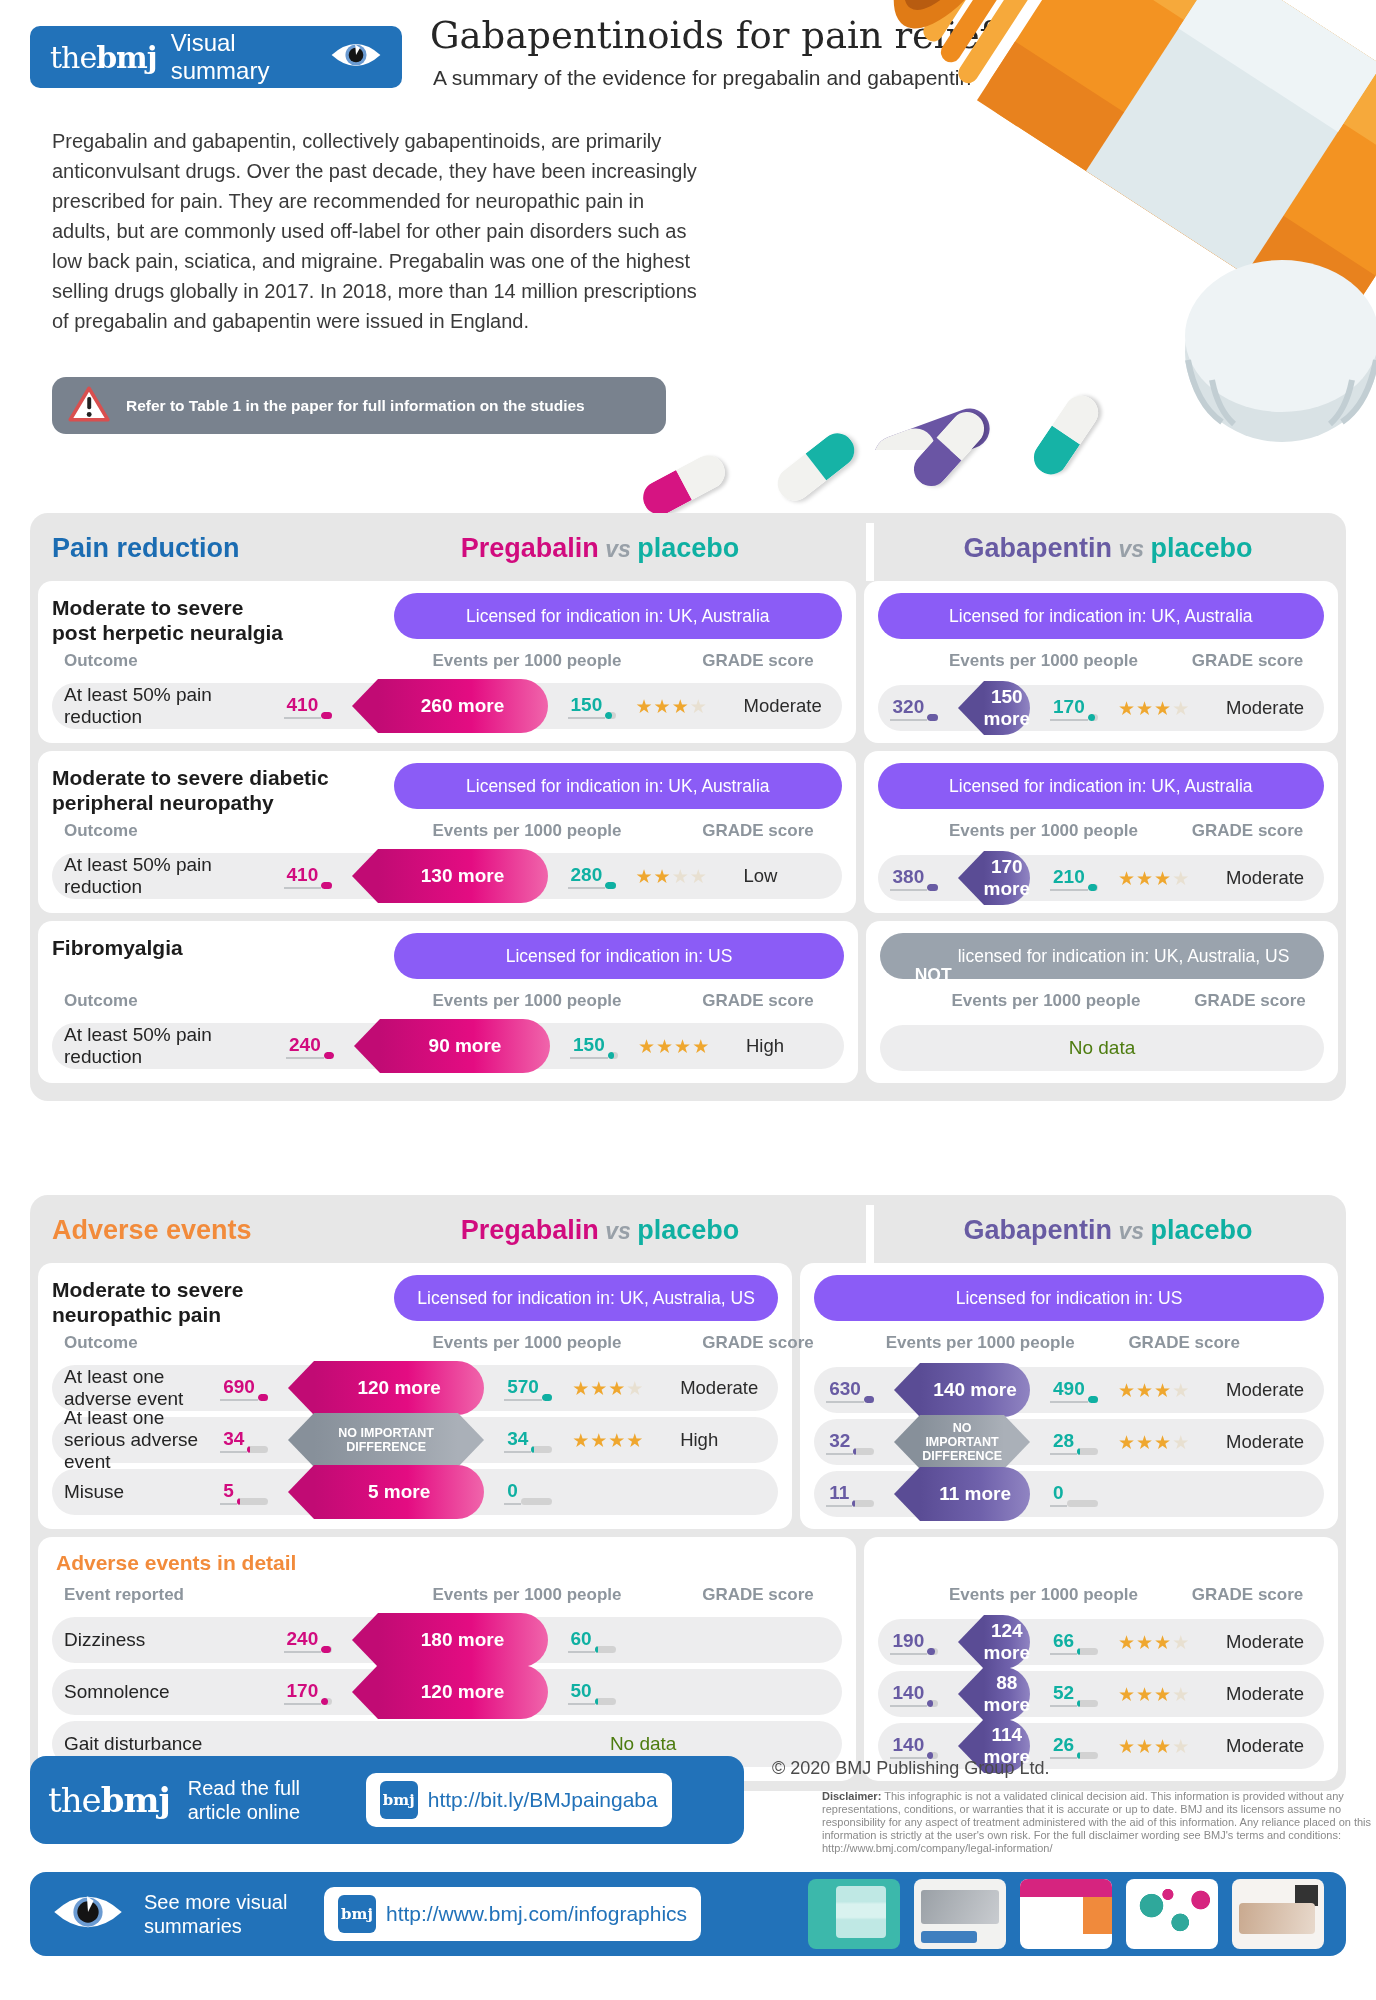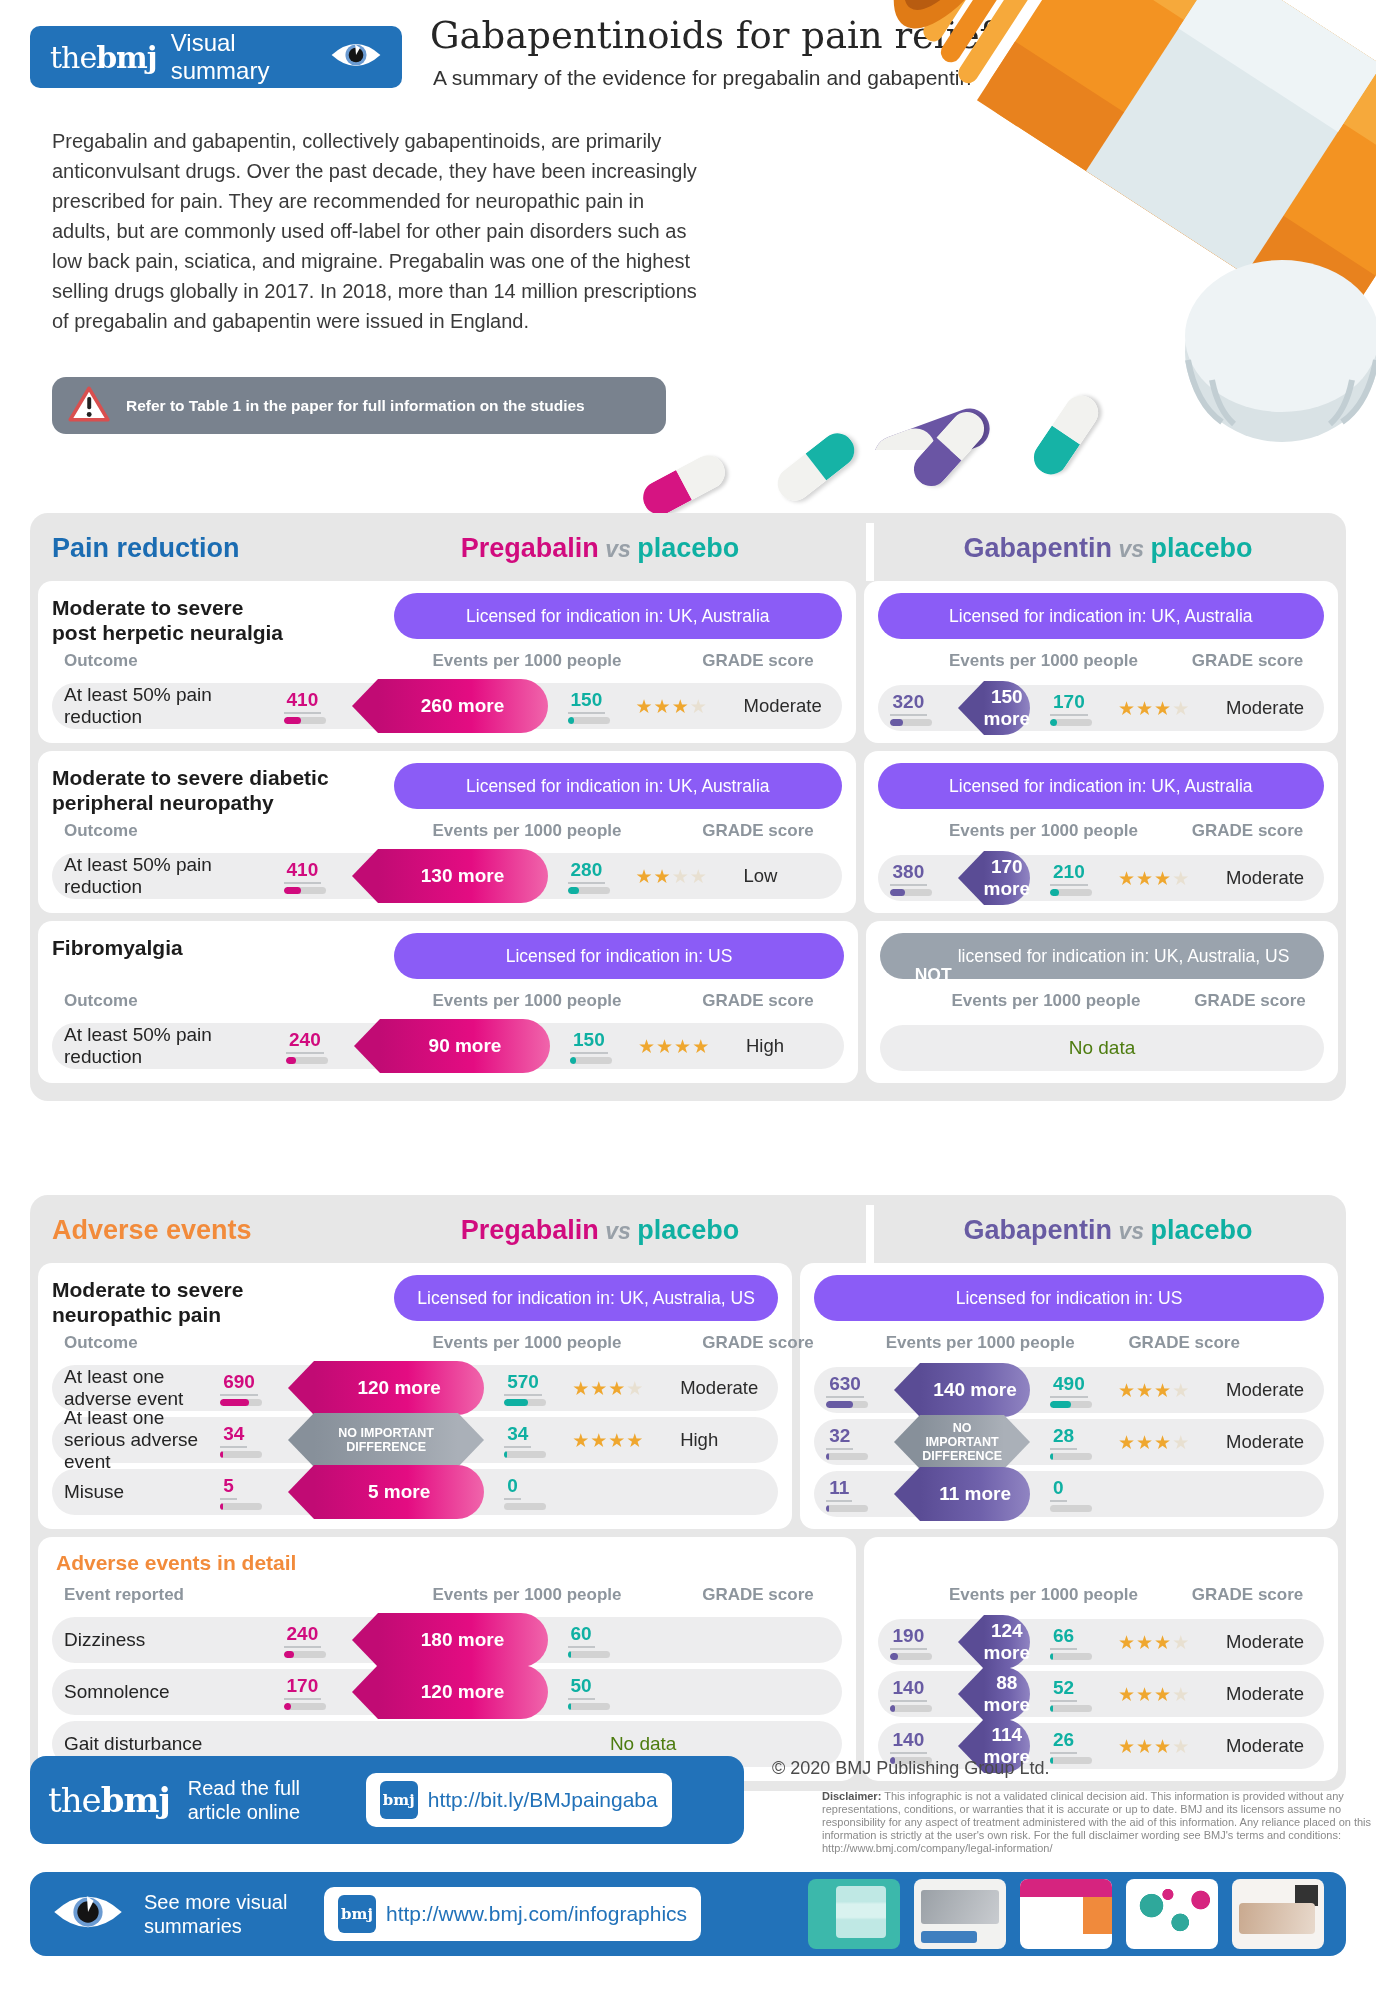--- a/index.html
+++ b/index.html
@@ -56,21 +56,21 @@
 
   .cols{position:relative;height:26px;margin-bottom:2px;font-size:17px;font-weight:bold;color:#8d959d;}
   .cols .c1{position:absolute;left:12px;}
   .card-l .cols .c2{position:absolute;left:330px;width:290px;text-align:center;}
   .card-l .cols .c3{position:absolute;left:616px;width:180px;text-align:center;}
   .card-r .cols .c2{position:absolute;left:30px;width:272px;text-align:center;}
   .card-r .cols .c3{position:absolute;left:296px;width:148px;text-align:center;}
 
   .data-row{display:flex;align-items:center;gap:20px;height:46px;background:#ededee;border-radius:23px;padding:0 12px;margin-top:6px;}
   .row-label{flex:1;font-size:19px;color:#242424;}
-  .val{width:48px;display:flex;flex-direction:column;align-items:flex-start;}
+  .val{width:48px;display:flex;flex-direction:row;align-items:flex-end;}
   .val .num{font-size:19px;font-weight:bold;border-bottom:2px solid #c3c6c9;padding:0 3px 1px;}
   .num.pink{color:#d10b7e;}.num.purple{color:#685ba3;}.num.teal{color:#0fb0a2;}
   .minibar{width:42px;height:7px;background:#d2d2d2;border-radius:4px;margin-top:3px;overflow:hidden;}
   .minibar i{display:block;height:100%;border-radius:4px;}
   .fill-pink{background:#d10b7e;}.fill-purple{background:#685ba3;}.fill-teal{background:#0fb0a2;}
 
   .arr-wrap{width:196px;display:flex;align-items:center;height:54px;}
   .card-r .arr-wrap{flex:1;width:auto;}
   .arrow{flex:1;position:relative;height:54px;margin-left:26px;border-radius:0 27px 27px 0;display:flex;align-items:center;justify-content:center;color:#fff;font-weight:bold;font-size:19px;text-align:center;}
   .arrow::before{content:"";position:absolute;right:100%;top:0;width:0;height:0;border-top:27px solid transparent;border-bottom:27px solid transparent;}

